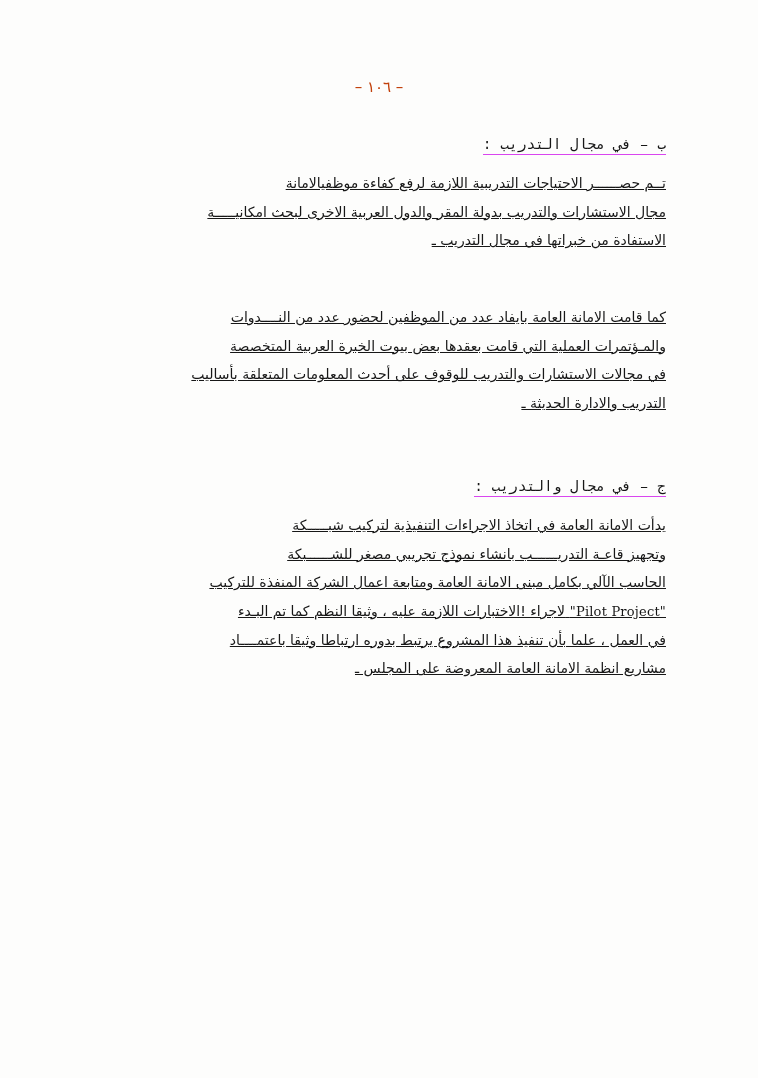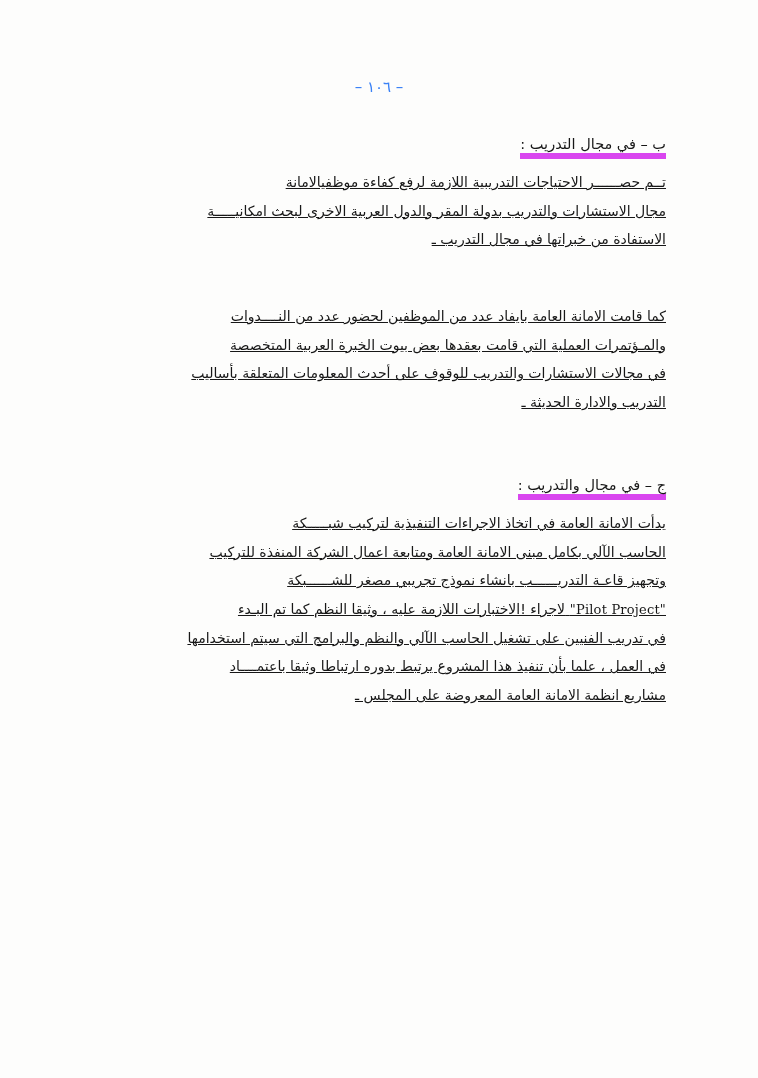--- a/index.html
+++ b/index.html
@@ -22,41 +22,42 @@
   }
   .page-number {
     position: absolute;
     top: 78px;
     left: 0;
     right: 0;
     text-align: center;
     font-size: 15px;
     letter-spacing: 1px;
     direction: rtl;
-    color: #3b82f6;
+    color: #c2410c;
   }
   .content {
     position: absolute;
     top: 136px;
     right: 92px;
     left: 92px;
     direction: rtl;
     text-align: right;
   }
   .section-heading {
     font-size: 14.5px;
     margin: 0 0 16px 0;
     padding: 0;
     font-weight: normal;
     letter-spacing: 0.3px;
     text-align: right;
   }
   .section-heading .underline {
-    border-bottom: 6px solid #d946ef;
+    border-bottom: 1px solid #d946ef;
     padding-bottom: 1px;
+    font-family: Liberation Mono, monospace;
   }
   .para {
     font-size: 14px;
     line-height: 2.05;
     margin: 0 0 14px 0;
     text-align: justify;
     text-justify: inter-word;
     letter-spacing: 0.2px;
     text-decoration: underline;
   }
@@ -113,26 +114,25 @@
 
     <div class="spacer-lg"></div>
 
     <div class="block">
       <div class="section-heading">
         <span class="underline">ج –  في مجال والتدريب :</span>
       </div>
 
       <p class="para">
         <span class="line">يدأت الامانة العامة في اتخاذ الاجراءات التنفيذية لتركيب شبـــــكة</span>
+        <span class="line">وتجهيز  قاعـة التدريــــــب  بانشاء  نموذج تجريبي مصغر للشــــــبكة</span>
         <span class="line">الحاسب الآلي بكامل مبنى الامانة العامة ومتابعة اعمال الشركة المنفذة للتركيب</span>
-        <span class="line">وتجهيز  قاعـة التدريــــــب  بانشاء  نموذج تجريبي مصغر للشــــــبكة</span>
         <span class="line">
           <span class="latin">"Pilot Project"</span>
           <span>لاجراء !الاختبارات اللازمة عليه ، وثيقا النظم كما تم البـدء</span>
         </span>
-        <span class="line">في تدريب الفنيين على تشغيل الحاسب الآلي والنظم والبرامج التي سيتم استخدامها</span>
         <span class="line">في العمل ،  علما بأن تنفيذ هذا المشروع يرتبط بدوره ارتباطا  وثيقا باعتمــــاد</span>
         <span class="line">مشاريع انظمة الامانة العامة المعروضة على المجلس  ـ</span>
       </p>
     </div>
 
   </div>
 </div>
 
 </body></html>

